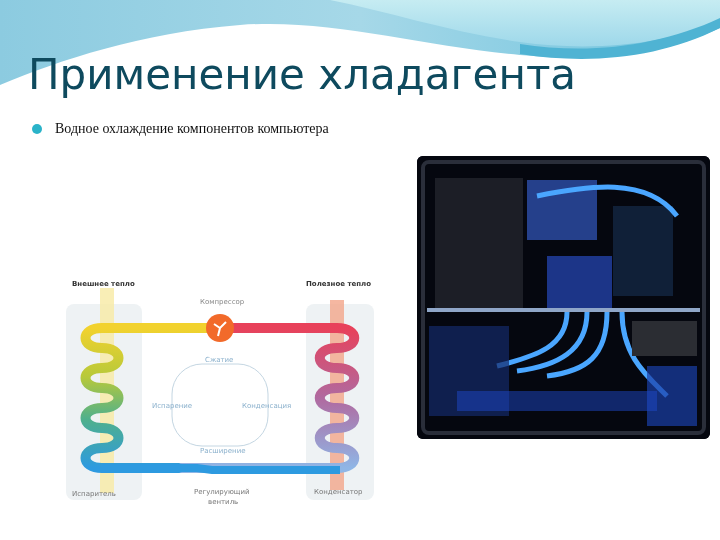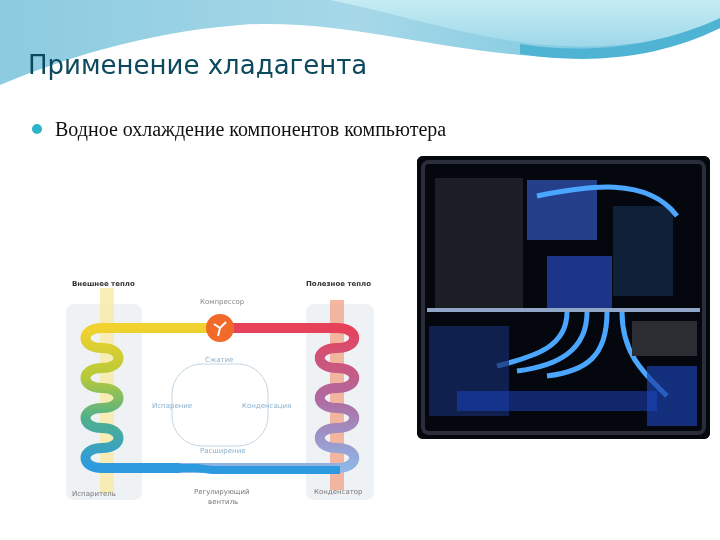--- a/index.html
+++ b/index.html
@@ -1,20 +1,20 @@
 <!DOCTYPE html>
 <html><head>
 <meta charset="utf-8">
 <style>
   html,body{margin:0;padding:0;}
   body{width:720px;height:540px;position:relative;overflow:hidden;background:#ffffff;font-family:"DejaVu Serif",serif;}
   .bg-wave{position:absolute;left:0;top:0;width:720px;height:110px;}
-  .title{position:absolute;left:28px;top:50px;font-family:"DejaVu Sans",sans-serif;font-size:26px;color:#0e4a5e;letter-spacing:0px;white-space:nowrap;}
+  .title{position:absolute;left:28px;top:50px;font-family:"DejaVu Sans",sans-serif;font-size:42px;color:#0e4a5e;letter-spacing:0px;white-space:nowrap;}
   .bullets{position:absolute;left:28px;top:114px;margin:0;padding:0;list-style:none;}
-  .bullets li{position:relative;padding-left:27px;font-family:"Liberation Serif",serif;font-size:20px;line-height:30px;color:#111;}
+  .bullets li{position:relative;padding-left:27px;font-family:"Liberation Serif",serif;font-size:14px;line-height:30px;color:#111;}
   .bullets li .dot{position:absolute;left:4px;top:10px;width:10px;height:10px;border-radius:50%;background:#2ab3c9;}
   .b1{width:620px;white-space:nowrap;}
   .b2{width:360px;}
   .diagram{position:absolute;left:62px;top:278px;width:330px;height:232px;}
   .photo{position:absolute;left:417px;top:156px;width:293px;height:283px;background:#0a0c18;border-radius:6px;overflow:hidden;}
   .lbl{font-family:"DejaVu Sans",sans-serif;}
 </style>
 </head>
 <body>
 

